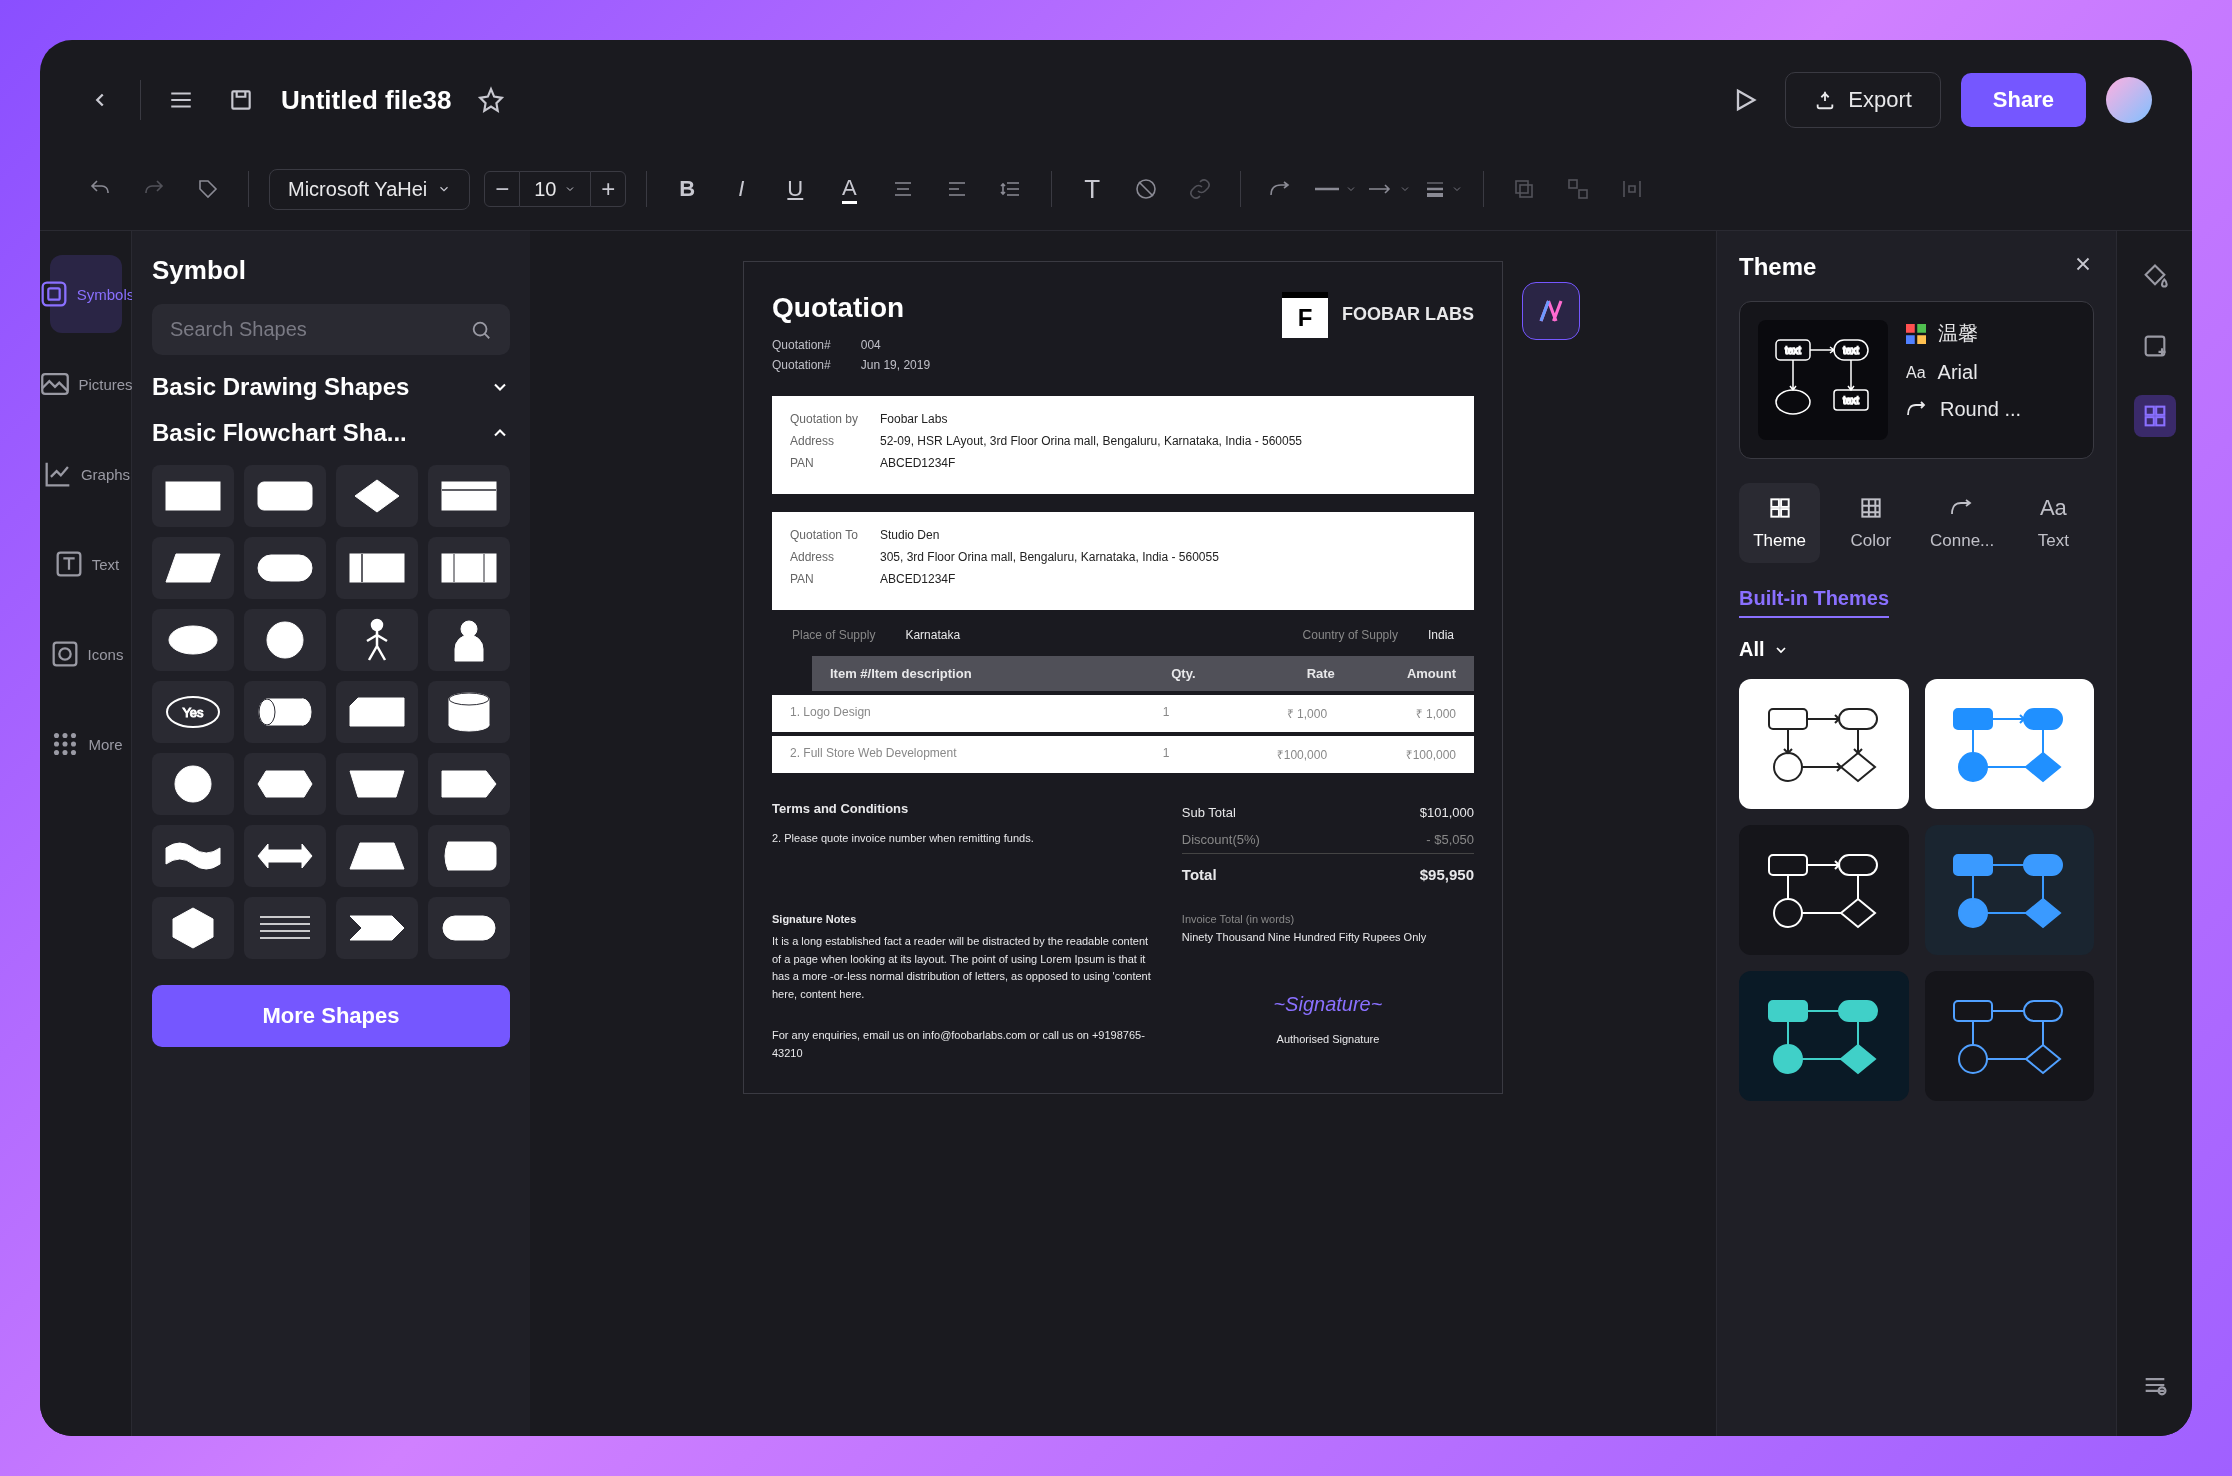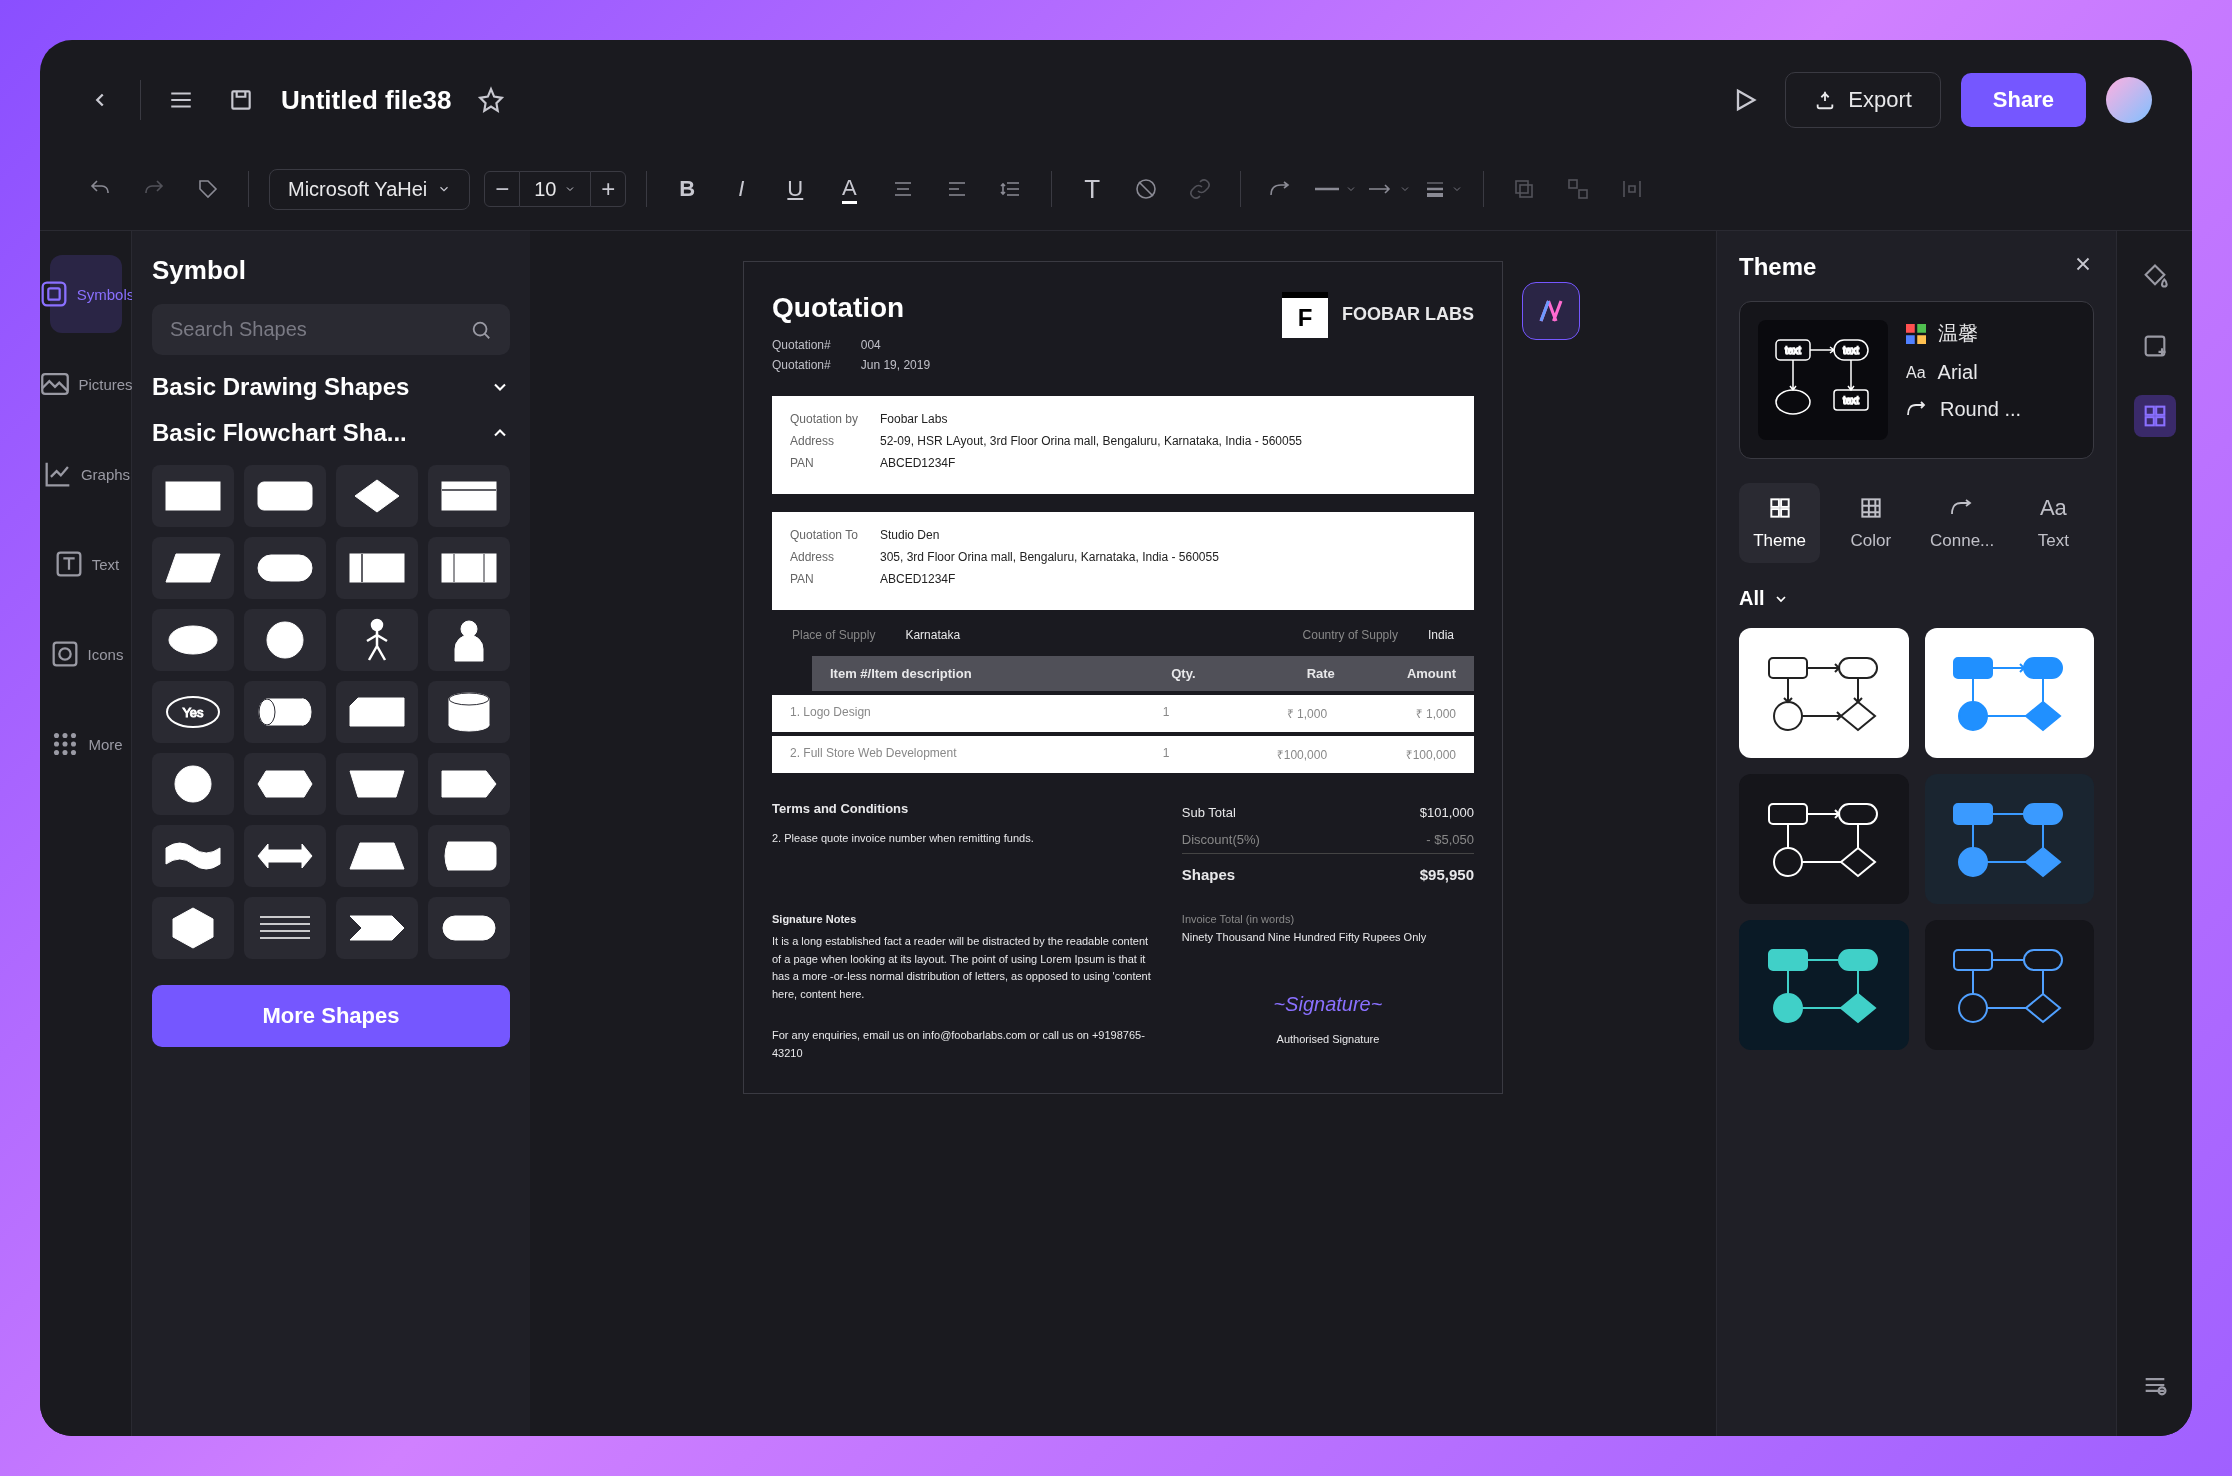--- a/index.html
+++ b/index.html
@@ -567,21 +567,21 @@
           <div class="tot-col">
             <div class="tot-row">
                 <span>Sub Total</span>
                 <span>$101,000</span>
               </div>
             <div class="tot-row disc">
                 <span>Discount(5%)</span>
                 <span>- $5,050</span>
               </div>
             <div class="tot-row final">
-                <span>Shapes</span>
+                <span>Total</span>
                 <span>$95,950</span>
               </div>
           </div>
         </div>
         <div class="notes">
           <div class="notes-l">
             <div style="font-weight:600;margin-bottom:8px">Signature Notes</div>
             <div style="line-height:1.6">It is a long established fact a reader will be distracted by the readable content of a page when looking at its layout. The point of using Lorem Ipsum is that it has a more -or-less normal distribution of letters, as opposed to using 'content here, content here.</div>
             <div style="margin-top:24px;line-height:1.6">For any enquiries, email us on info@foobarlabs.com or call us on +9198765-43210</div>
           </div>
@@ -660,20 +660,21 @@
             <svg width="26" height="26" viewBox="0 0 26 20" fill="none" stroke="currentColor" stroke-width="1.8">
               <path d="M3 16 Q3 5 12 5 L21 5 m-4-3l4 3-4 3"></path>
             </svg>
             <span>Conne...</span>
           </div>
         <div class="theme-tab">
             <span style="font-size:22px">Aa</span>
             <span>Text</span>
           </div>
       </div>
+      <div><span class="built-in">Built-in Themes</span></div>
       <div class="all-lbl">
           <span>All</span>
           <svg width="16" height="16" viewBox="0 0 24 24" fill="none" stroke="#fff" stroke-width="2.5">
             <path d="M6 9l6 6 6-6"></path>
           </svg>
         </div>
       <div class="theme-grid">
         <div class="theme-card" style="background:#fff">
             <svg width="130" height="90" fill="none" stroke="#222" stroke-width="2">
               <rect x="10" y="10" width="38" height="20" rx="4"></rect>

